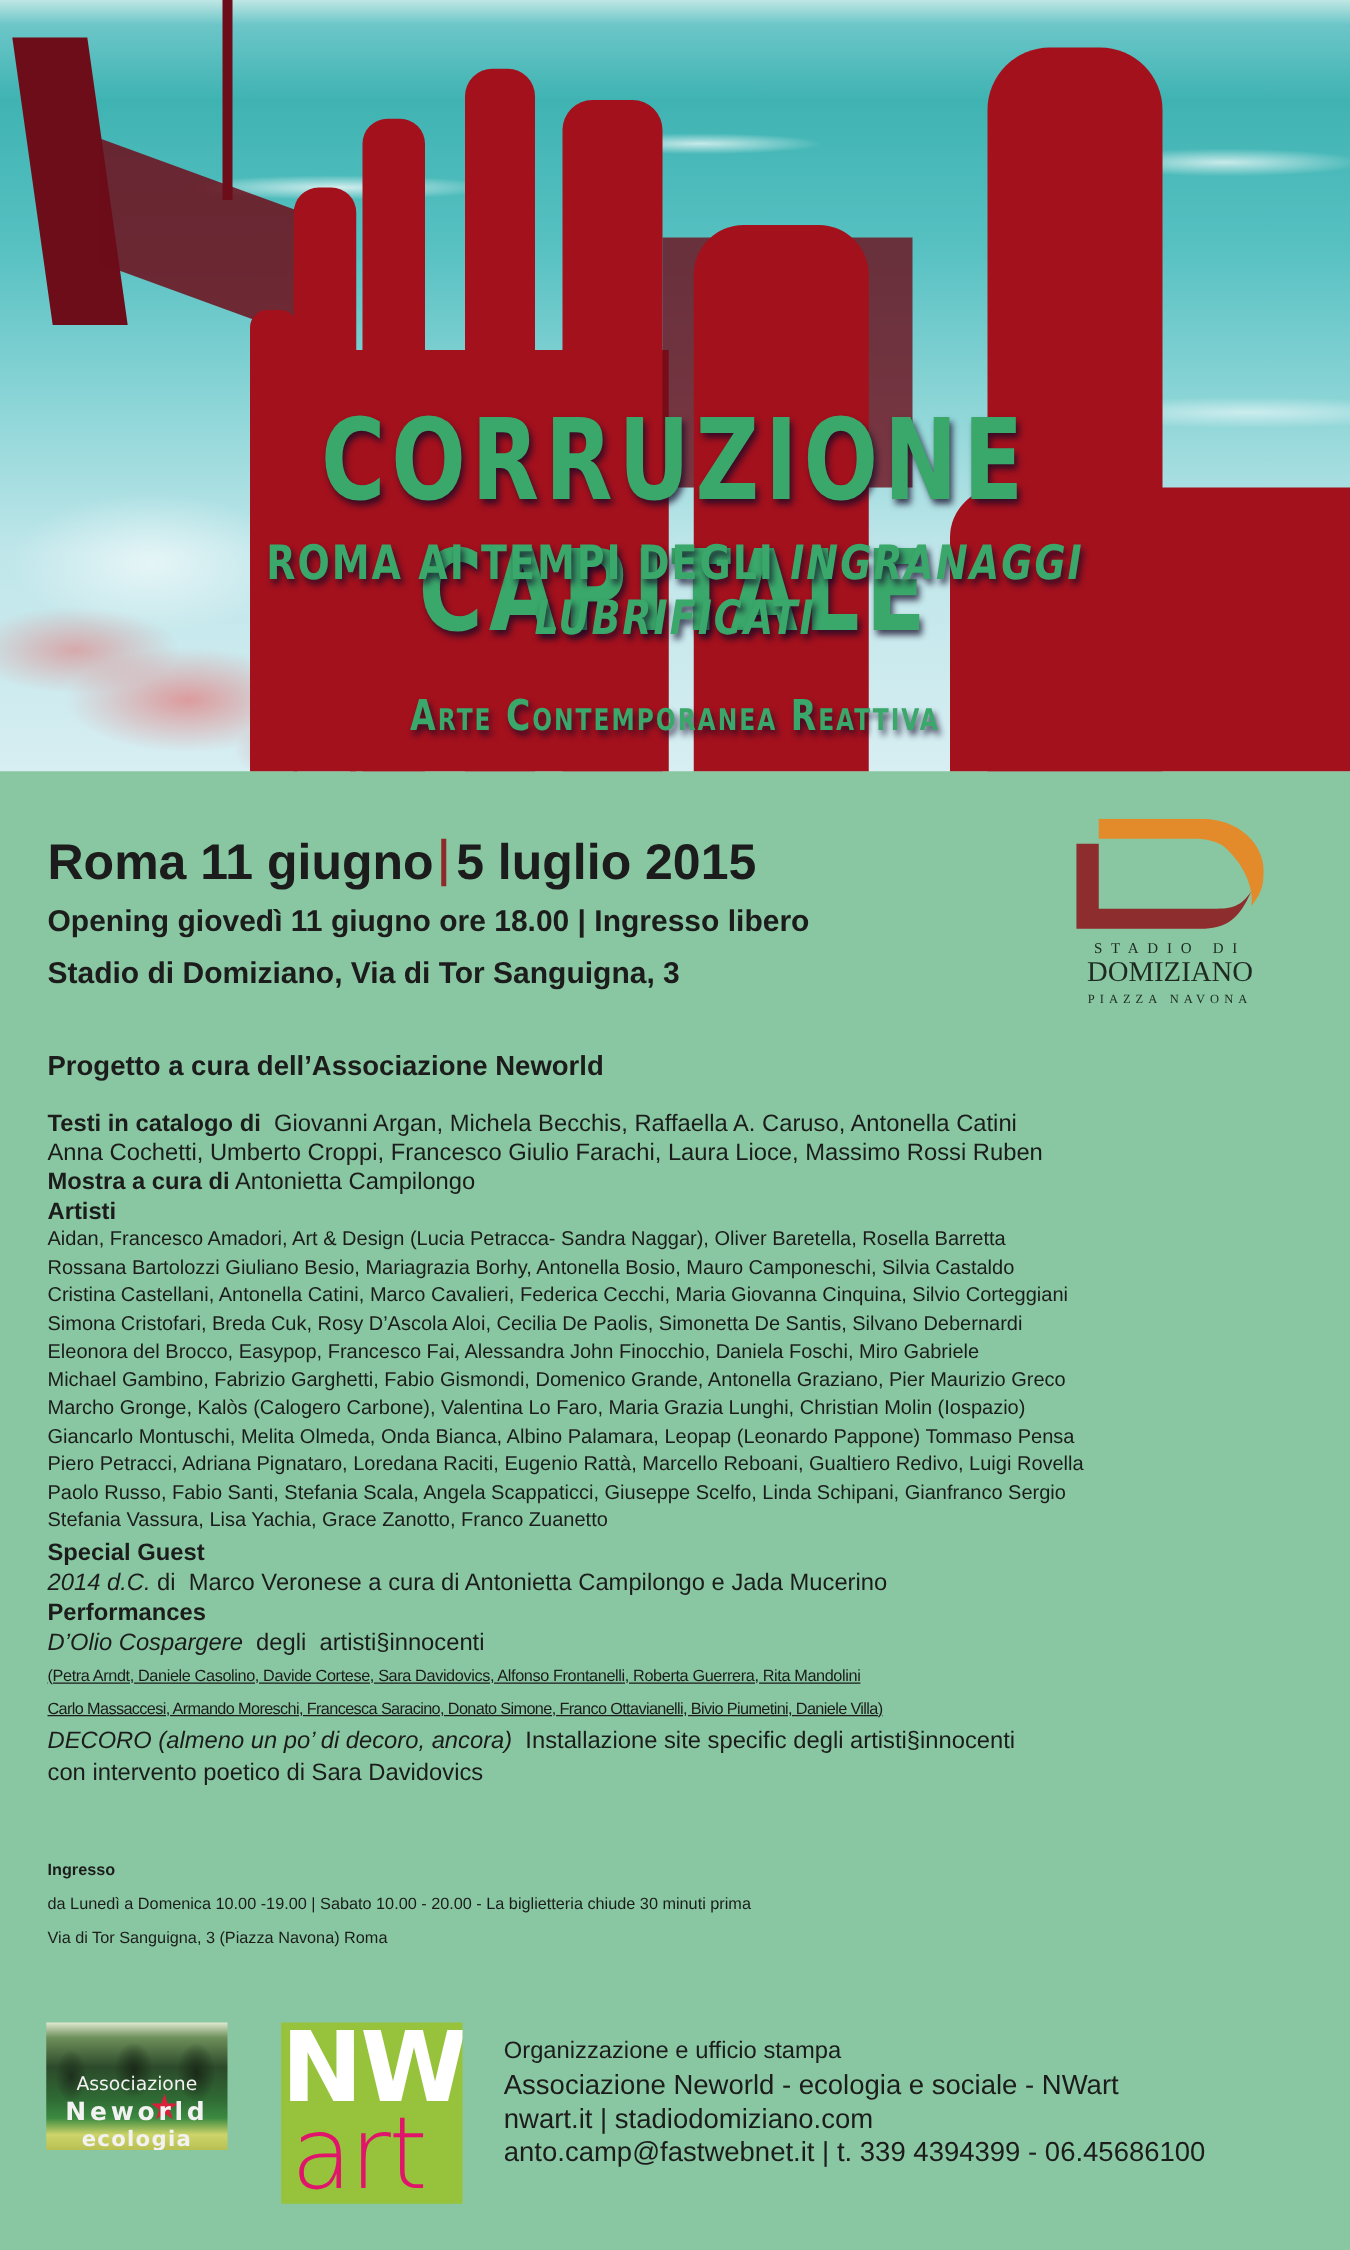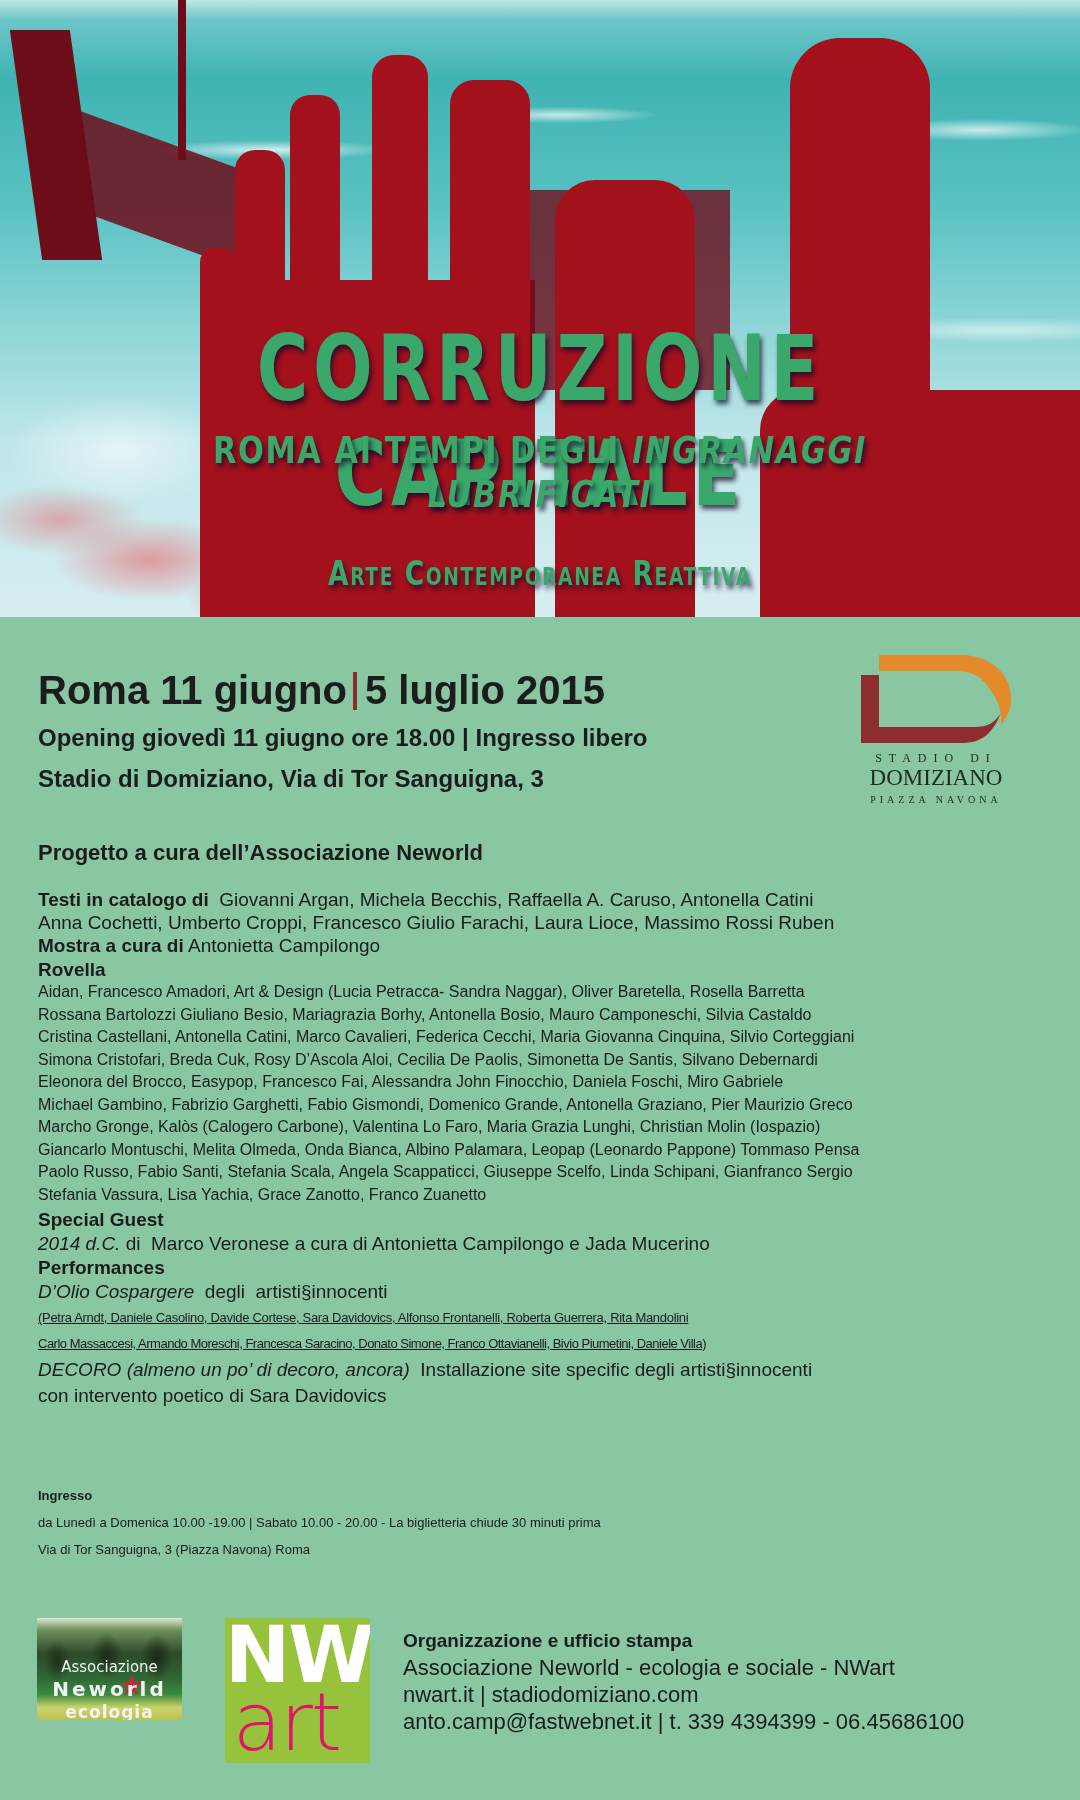--- a/index.html
+++ b/index.html
@@ -82,21 +82,21 @@
     .logo-nw .a2 { top: 59px; font-size: 20px; font-weight: bold; letter-spacing: 3px; }
     .logo-nw .a3 { top: 84px; font-size: 17px; font-weight: bold; letter-spacing: 1px; }
     .logo-nw .a4 { top: 104px; font-size: 17px; font-weight: bold; letter-spacing: 1px; margin-top: 48px; }
     .logo-nw .star { position: absolute; left: 82px; top: 54px; color: #d8203a; font-size: 28px; line-height: 28px; }
 
     .logo-nwart { position: absolute; left: 225px; top: 1618px; width: 145px; height: 145px; background: #97c23c; overflow: hidden; }
     .logo-nwart .nw { position: absolute; left: 0; top: -8px; width: 145px; text-align: center; color: #ffffff; font-size: 78px; font-weight: bold; font-family: "DejaVu Sans", sans-serif; letter-spacing: -2px; }
     .logo-nwart .art { position: absolute; left: 0; top: 58px; width: 123px; text-align: center; color: #e0146a; font-size: 80px; font-family: "DejaVu Sans", sans-serif; letter-spacing: -2px; font-weight: 300; }
 
     .org { position: absolute; left: 403px; top: 1628px; }
-    .org .h { font-size: 19px; font-weight: bold; line-height: 26px; }
+    .org .h { font-size: 19px; font-weight: normal; line-height: 26px; }
     .org .l { font-size: 22px; line-height: 27px; }
   </style>
 </head>
 <body>
 
 <div class="hero">
   <div class="waves"></div>
 
   <div class="wreck dark" style="left:26px;top:30px;width:60px;height:230px;transform:skewX(8deg);"></div>
   <div class="wreck dark" style="left:80px;top:140px;width:160px;height:100px;transform:skewY(20deg);opacity:.85;"></div>
@@ -133,30 +133,31 @@
   <div class="txt t3">PIAZZA NAVONA</div>
 </div>
 
 <div class="project">Progetto a cura dell’Associazione Neworld</div>
 
 <div class="body-block">
   <div class="line"><span class="lbl">Testi in catalogo di</span>&nbsp; <span>Giovanni Argan, Michela Becchis, Raffaella A. Caruso, Antonella Catini</span></div>
   <div class="line">Anna Cochetti, Umberto Croppi, Francesco Giulio Farachi, Laura Lioce, Massimo Rossi Ruben</div>
   <div class="line"><span class="lbl">Mostra a cura di</span> <span>Antonietta Campilongo</span></div>
 
-  <div class="artist-heading" style="margin-top:2px;">Rovella</div>
+  <div class="artist-heading" style="margin-top:2px;">Artisti</div>
   <div class="artists">
     <div class="line">Aidan, Francesco Amadori, Art &amp; Design (Lucia Petracca- Sandra Naggar), Oliver Baretella, Rosella Barretta</div>
     <div class="line">Rossana Bartolozzi Giuliano Besio, Mariagrazia Borhy, Antonella Bosio, Mauro Camponeschi, Silvia Castaldo</div>
     <div class="line">Cristina Castellani, Antonella Catini, Marco Cavalieri, Federica Cecchi, Maria Giovanna Cinquina, Silvio Corteggiani</div>
     <div class="line">Simona Cristofari, Breda Cuk, Rosy D’Ascola Aloi, Cecilia De Paolis, Simonetta De Santis, Silvano Debernardi</div>
     <div class="line">Eleonora del Brocco, Easypop, Francesco Fai, Alessandra John Finocchio, Daniela Foschi, Miro Gabriele</div>
     <div class="line">Michael Gambino, Fabrizio Garghetti, Fabio Gismondi, Domenico Grande, Antonella Graziano, Pier Maurizio Greco</div>
     <div class="line">Marcho Gronge, Kalòs (Calogero Carbone), Valentina Lo Faro, Maria Grazia Lunghi, Christian Molin (Iospazio)</div>
     <div class="line">Giancarlo Montuschi, Melita Olmeda, Onda Bianca, Albino Palamara, Leopap (Leonardo Pappone) Tommaso Pensa</div>
+    <div class="line">Piero Petracci, Adriana Pignataro, Loredana Raciti, Eugenio Rattà, Marcello Reboani, Gualtiero Redivo, Luigi Rovella</div>
     <div class="line">Paolo Russo, Fabio Santi, Stefania Scala, Angela Scappaticci, Giuseppe Scelfo, Linda Schipani, Gianfranco Sergio</div>
     <div class="line">Stefania Vassura, Lisa Yachia, Grace Zanotto, Franco Zuanetto</div>
   </div>
 
   <div class="artist-heading" style="margin-top:3px;">Special Guest</div>
   <div class="line tall"><span class="it">2014 d.C.</span><span style="white-space:pre;"> di  Marco Veronese a cura di Antonietta Campilongo e Jada Mucerino</span></div>
 
   <div class="artist-heading">Performances</div>
   <div class="line tall"><span class="it">D’Olio Cospargere</span><span style="white-space:pre;">  degli  artisti§innocenti</span></div>
   <div class="perf-names">

